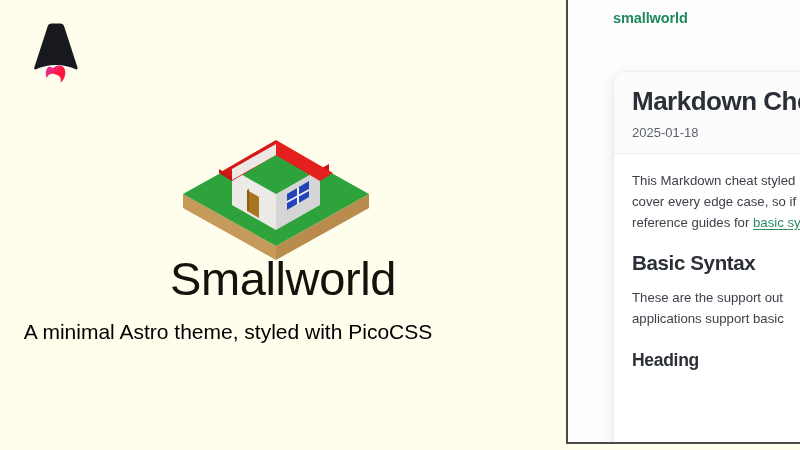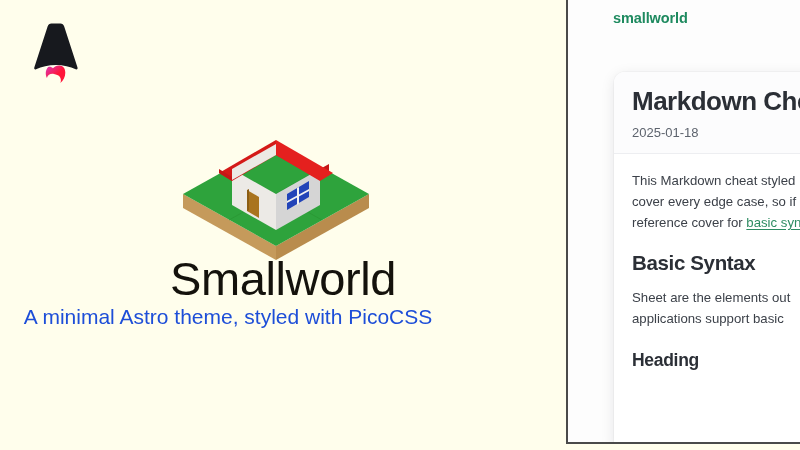--- a/index.html
+++ b/index.html
@@ -47,27 +47,27 @@
     width: 566px;
     text-align: center;
     font-size: 47px;
     line-height: 54px;
     font-weight: 400;
     color: #14120c;
     letter-spacing: -0.4px;
   }
   #hero-subtitle {
     position: absolute;
-    left: 0; top: 303px;
+    left: 0; top: 318px;
     width: 456px;
     text-align: center;
     font-size: 21px;
     line-height: 28px;
     font-weight: 400;
-    color: #1d4ed8;
+    color: #000000;
   }
 
   
   #preview-frame {
     position: absolute;
     left: 566px; top: -4px;
     width: 238px; height: 448px;
     background: #ffffff;
     border: 2px solid #4a4a4a;
     border-right: none;
@@ -236,25 +236,25 @@
 
       <article id="article-card">
         <header id="card-header">
           <h2 id="article-title">Markdown Cheat Sheet</h2>
           <div id="article-date">2025-01-18</div>
         </header>
 
         <div id="card-body">
           <p class="body-para"><span>This Markdown cheat styled</span>
 <span>cover every edge case, so if</span>
-<span>reference cover for </span><a class="inline-link" href="#">basic syntax</a></p>
+<span>reference guides for </span><a class="inline-link" href="#">basic syntax</a></p>
 
           <h3 class="section-h2">Basic Syntax</h3>
 
-          <p class="body-para"><span>Sheet are the elements out</span>
+          <p class="body-para"><span>These are the support out</span>
 <span>applications support basic</span></p>
 
           <h4 class="section-h3">Heading</h4>
         </div>
       </article>
 
     </div>
   </section>
 
 </div>

